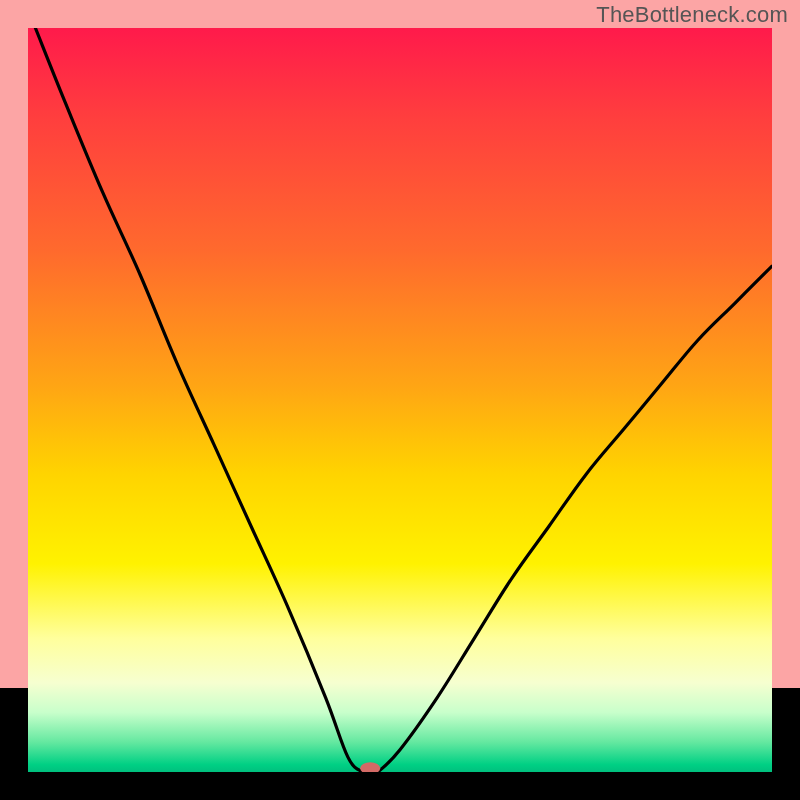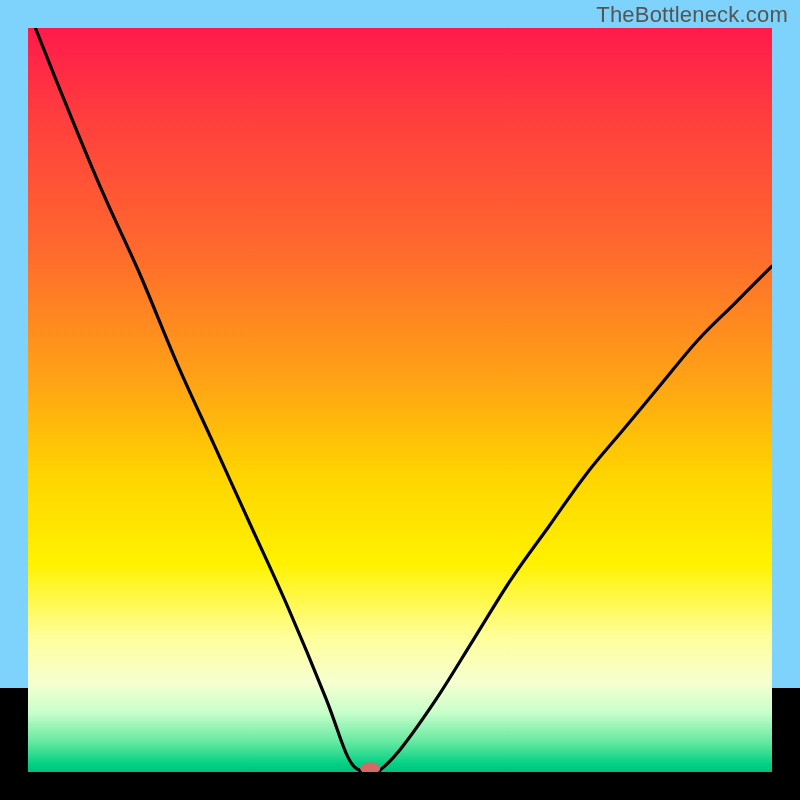--- a/index.html
+++ b/index.html
@@ -8,21 +8,21 @@
     width: 800px;
     height: 800px;
     background: #000;
     overflow: hidden;
     font-family: Arial, Helvetica, sans-serif;
   }
   .frame {
     position: relative;
     width: 800px;
     height: 688px;
-    background: #7dd3fc;
+    background: #fca5a5;
   }
   .watermark {
     position: absolute;
     top: 2px;
     right: 12px;
     color: #555;
     font-size: 22px;
     font-weight: 500;
     letter-spacing: 0.2px;
     z-index: 10;

